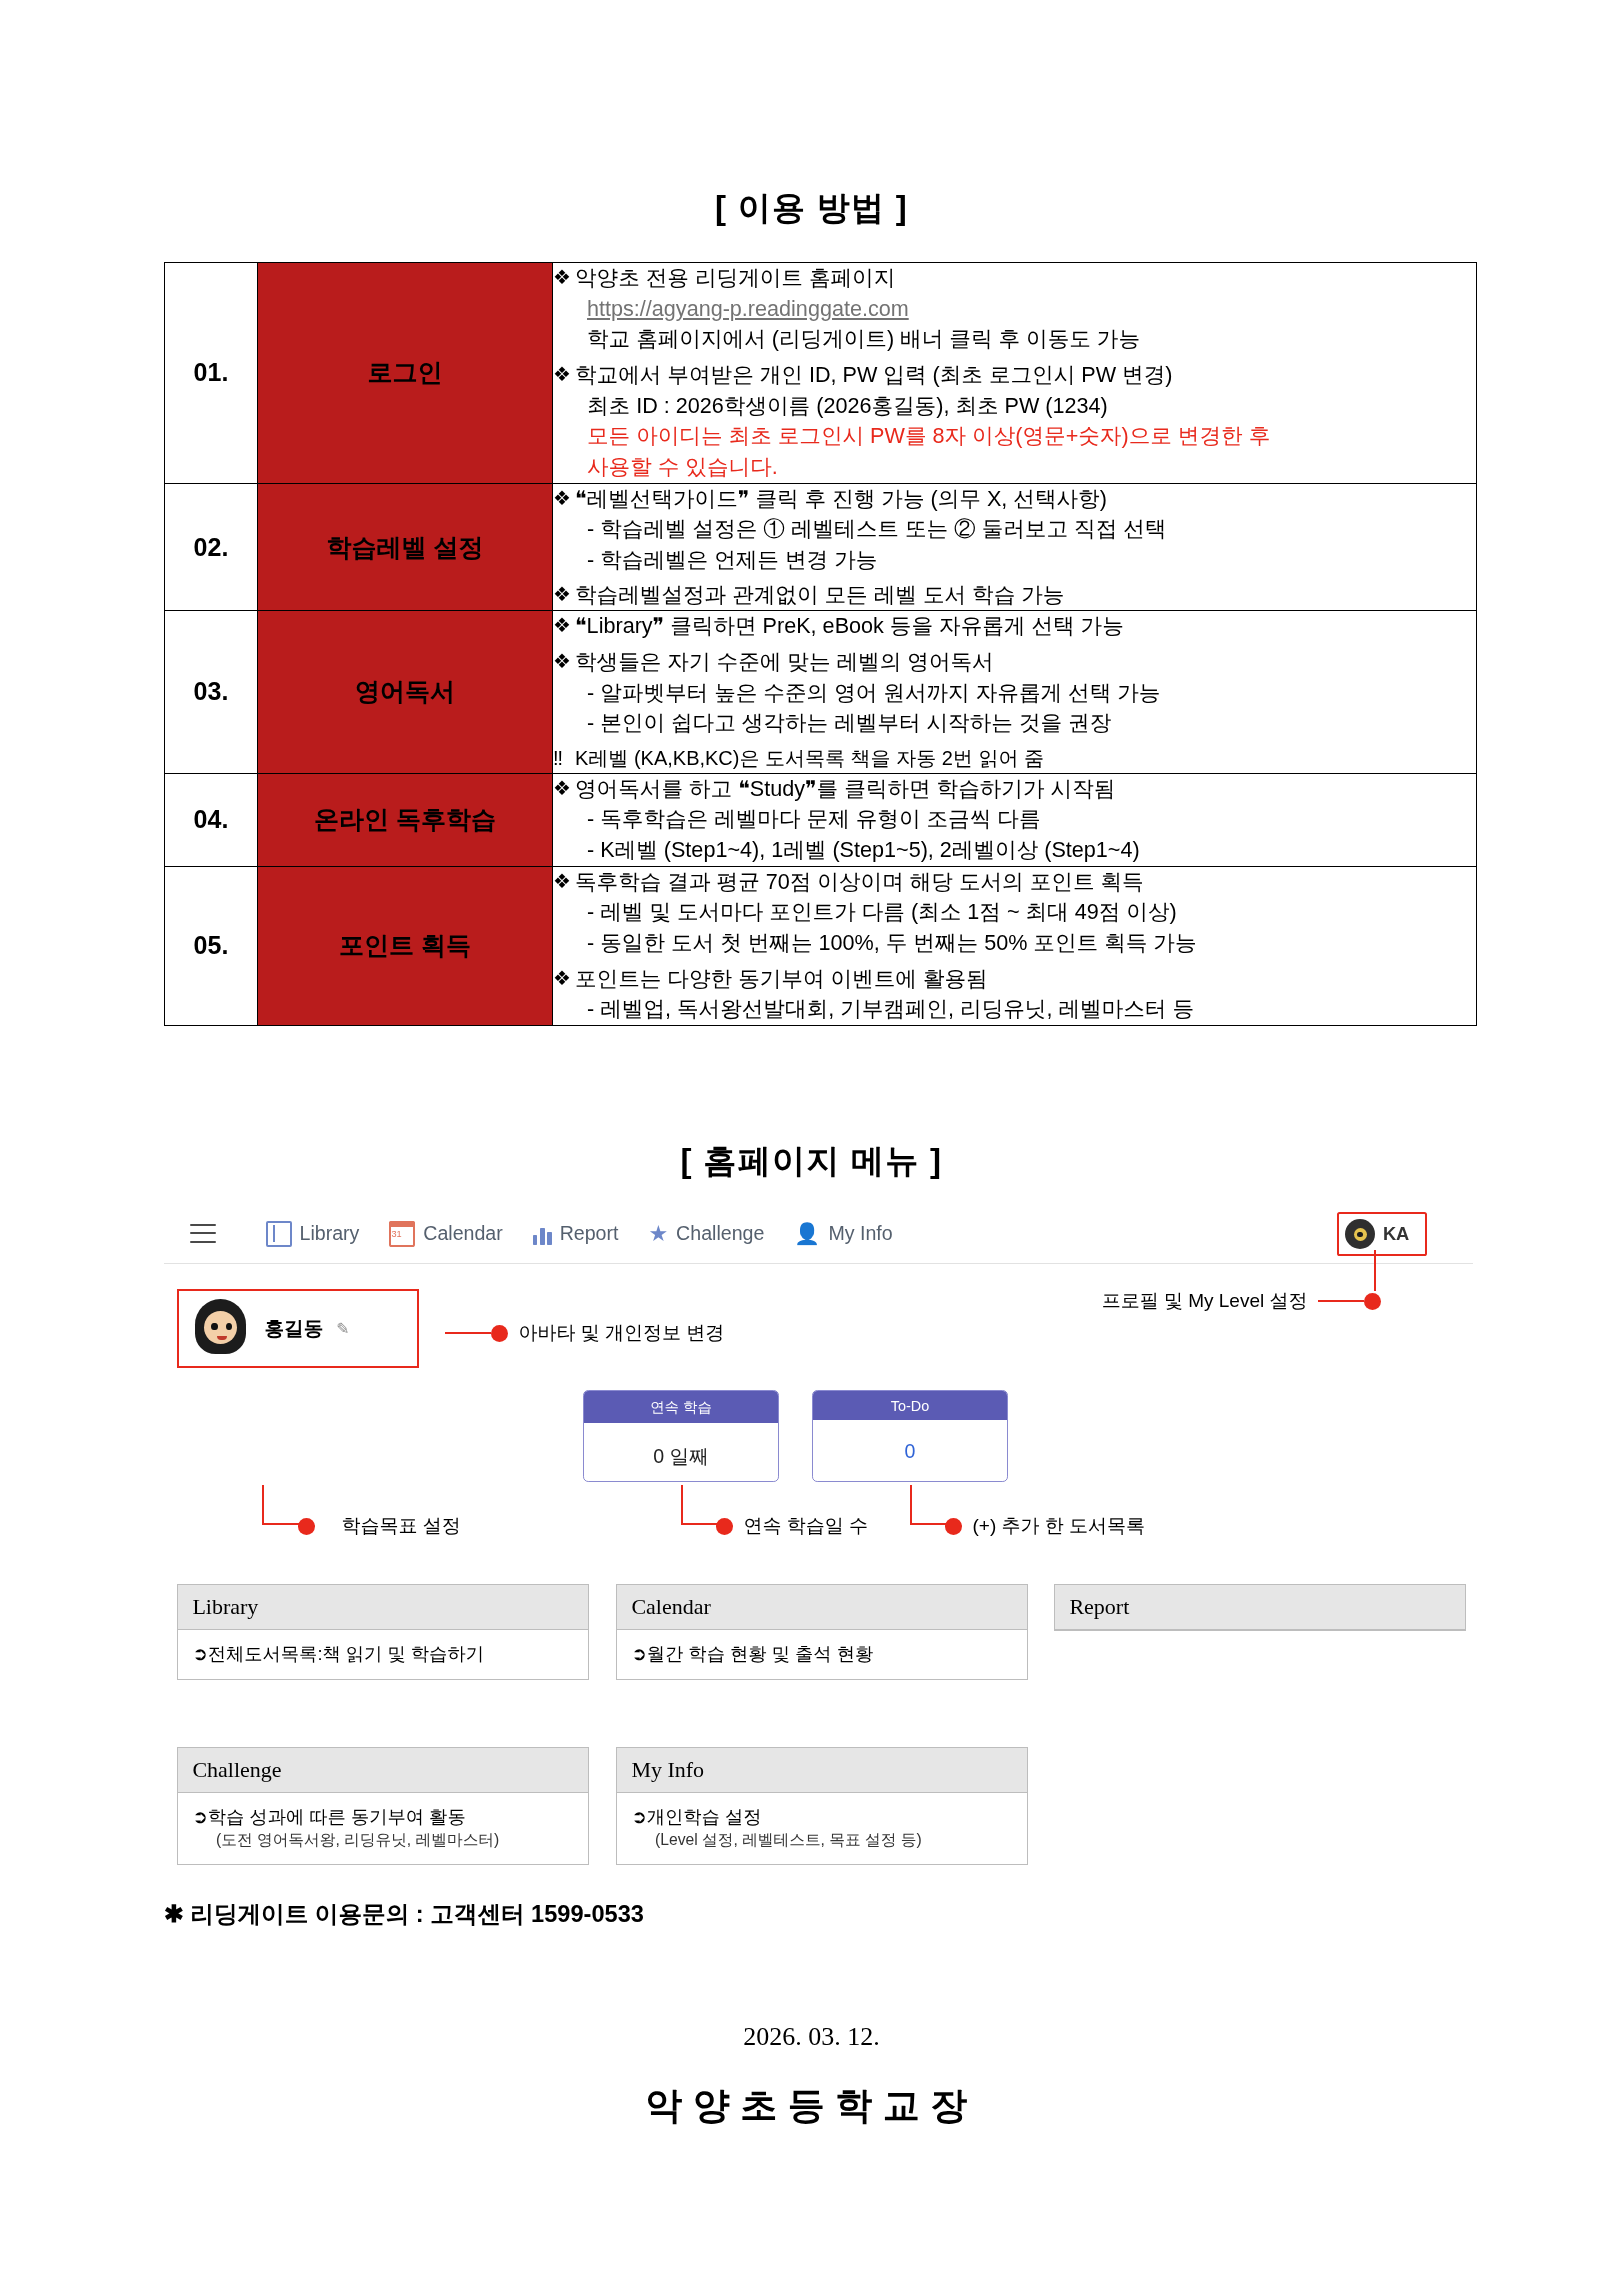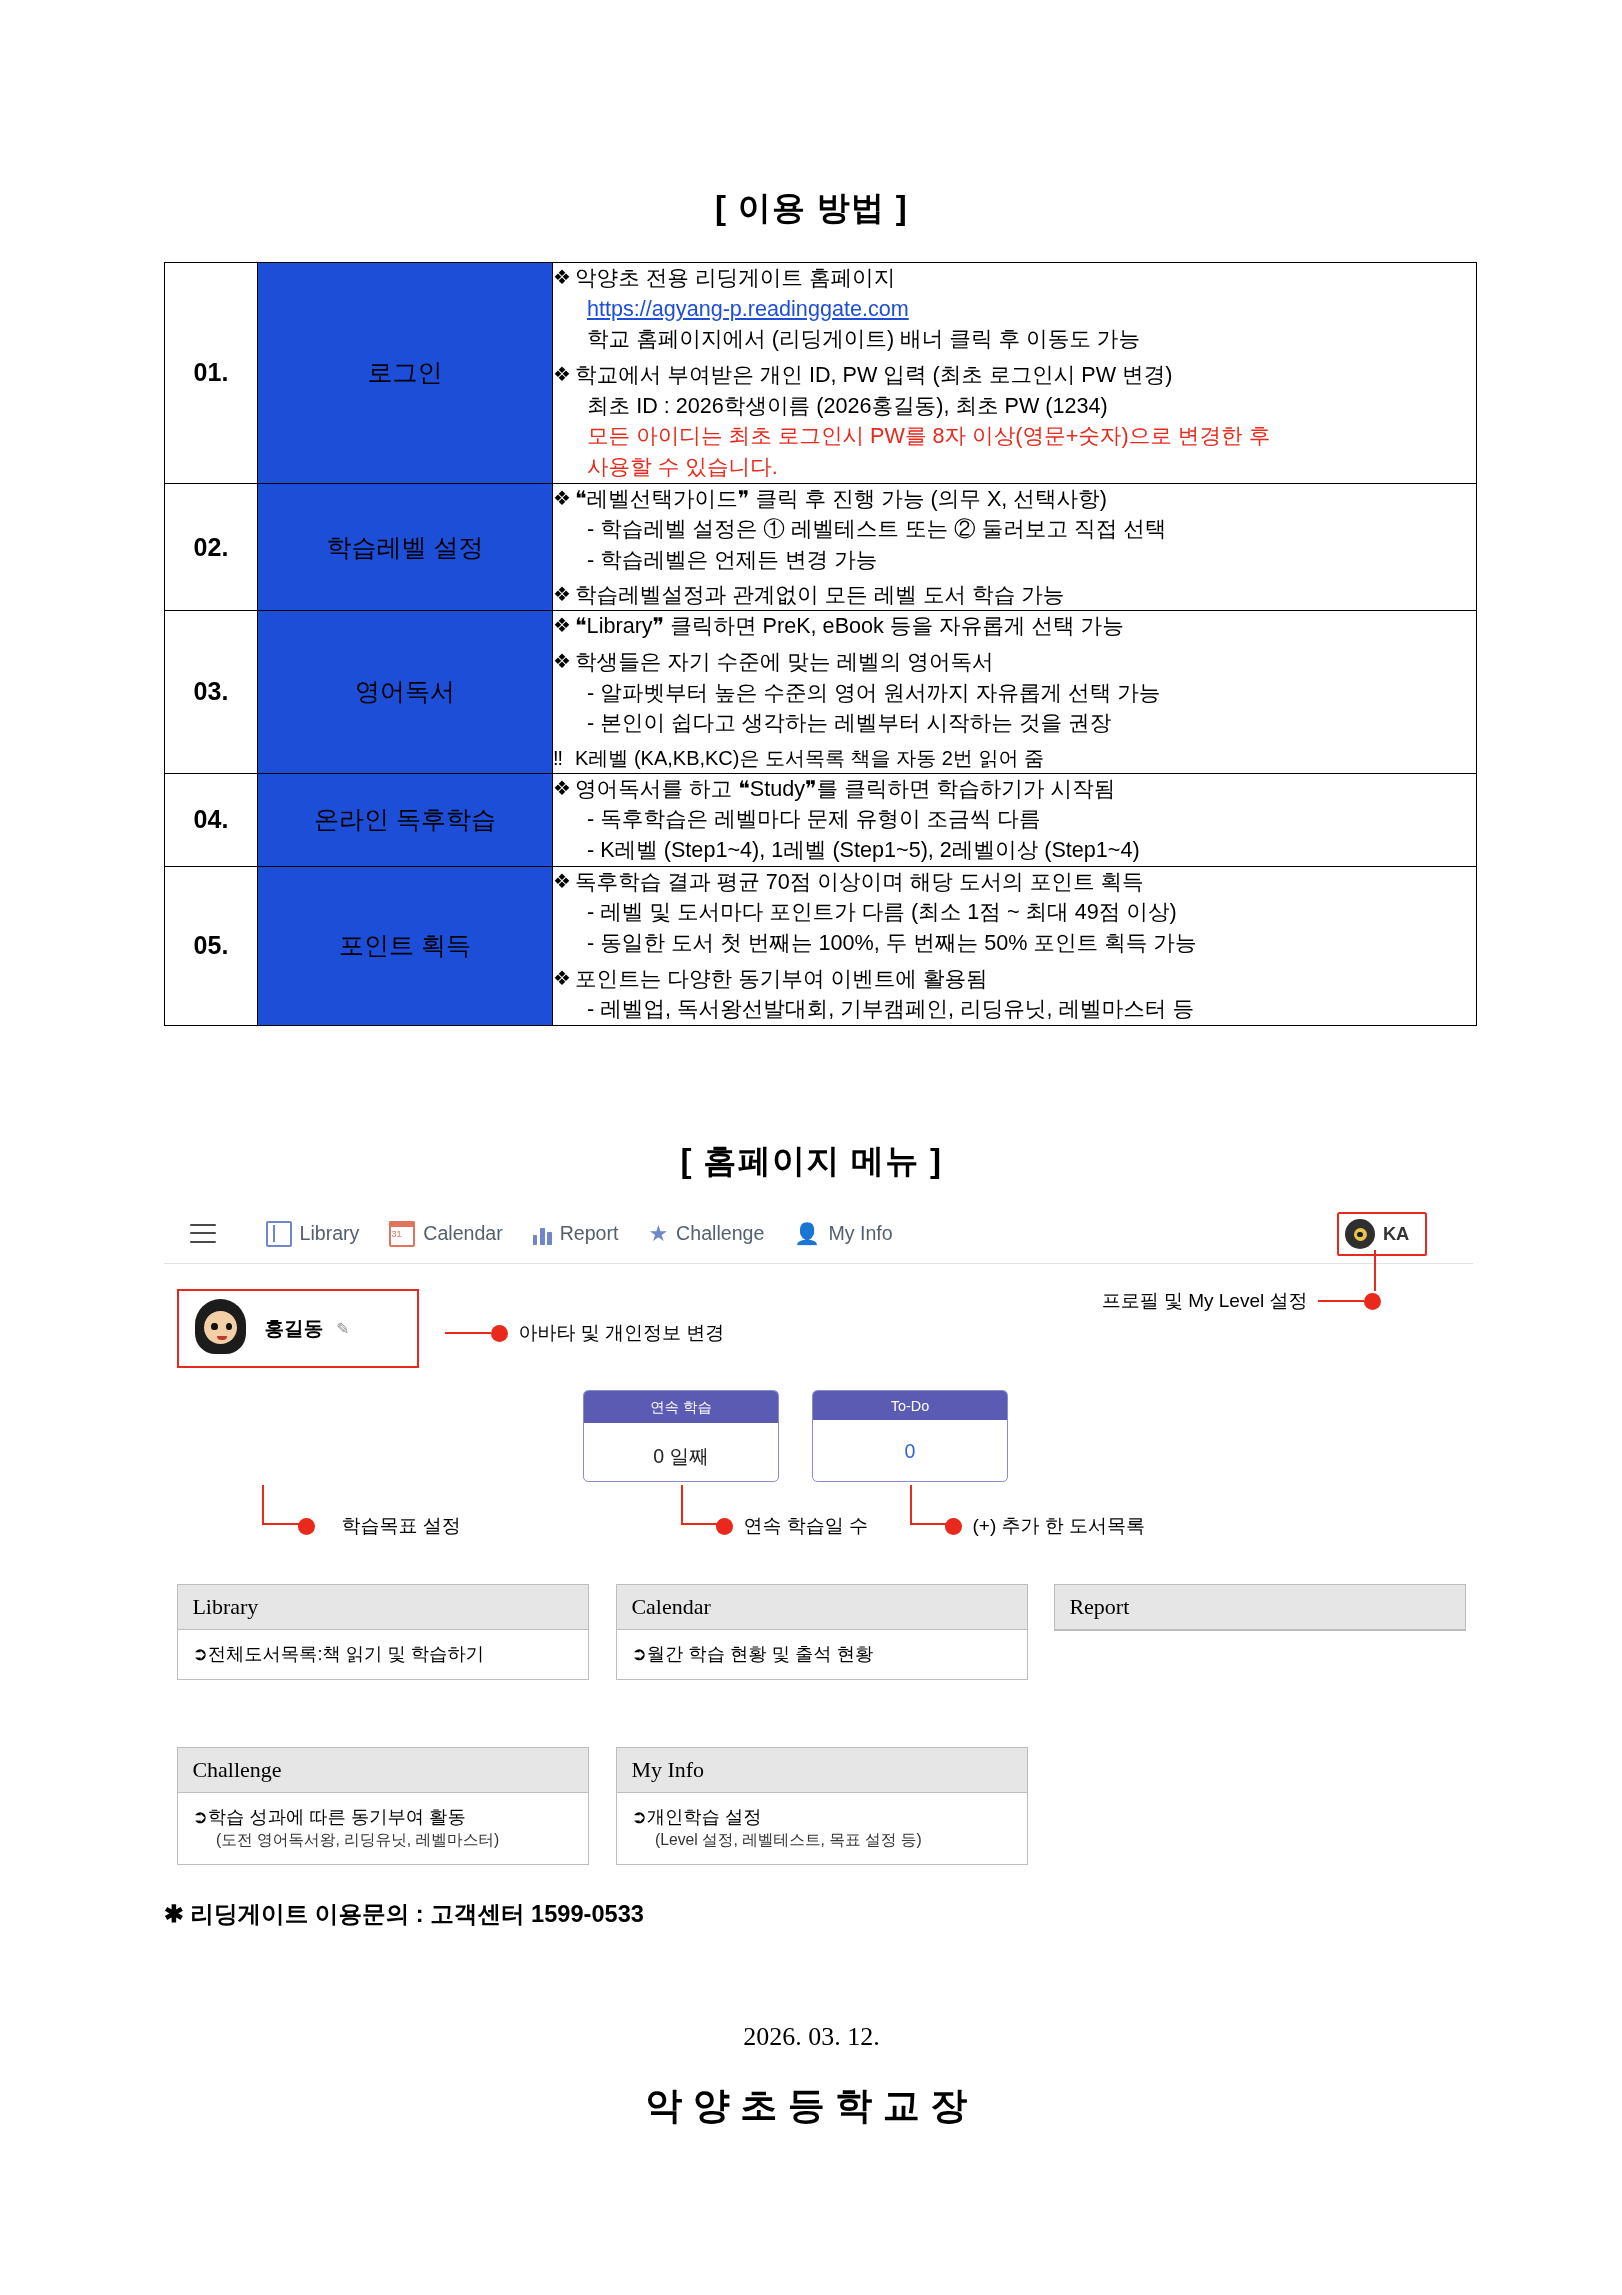--- a/index.html
+++ b/index.html
@@ -41,35 +41,35 @@
     width: 1309px;
     border-collapse: collapse;
     table-layout: fixed;
   }
   .usage-table td {
     border: 1.3px solid #000;
     vertical-align: middle;
     padding: 0;
   }
   .col-num   { width: 92px; text-align: center; font-size: 25px; font-weight: bold; }
-  .col-step  { width: 294px; text-align: center; font-size: 25px; font-weight: normal; background: #1d4ed8; }
+  .col-step  { width: 294px; text-align: center; font-size: 25px; font-weight: bold; background: #b91c1c; }
   .col-desc  { width: 923px; padding: 6.5px 10.5px 7.9px 10.5px; }
 
   .desc-block { font-size: 21.6px; line-height: 1.42; }
   .bullet-line { display: flex; align-items: flex-start; }
   .bullet {
     flex: 0 0 auto;
     width: 22px;
     font-size: 20px;
     line-height: 1.42;
   }
   .bullet-text { flex: 1 1 auto; }
   .sub-line { padding-left: 34px; }
   .link {
-    color: #1d4ed8;
+    color: #737373;
     padding-left: 34px;
     display: inline-block;
   }
   .red { color: #e8291c; }
   .mini-note { font-size: 20px; }
 
   
   .menu-mock {
     position: absolute;
     left: 164px;

